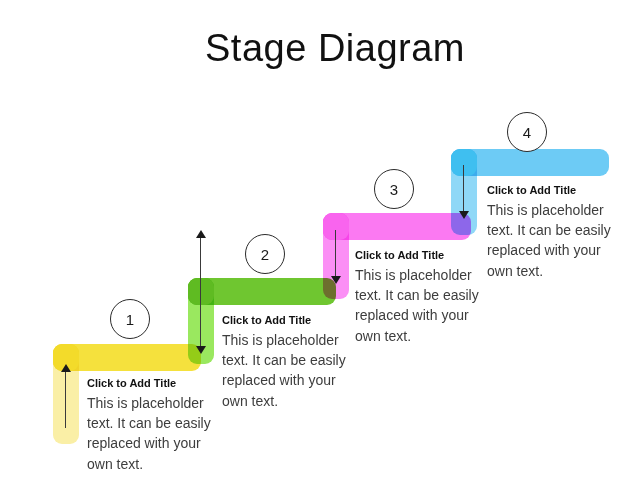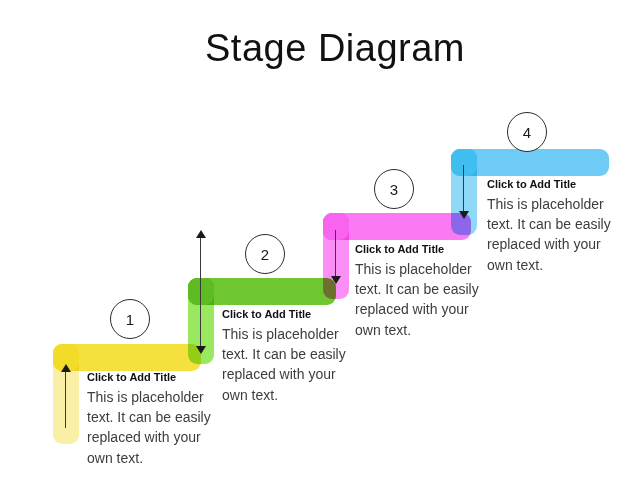--- a/index.html
+++ b/index.html
@@ -84,21 +84,21 @@
   
   .text-block{
     position:absolute;
     width:128px;
     z-index:30;
   }
   .tb-title{
     font-size:11px;
     font-weight:bold;
     color:#111111;
-    margin:0 0 2px 0;
+    margin:6px 0 2px 0;
     line-height:1.25;
     white-space:nowrap;
   }
   .tb-body{
     font-size:14px;
     color:#3d3d3d;
     line-height:1.45;
     margin:0;
   }
 </style>

